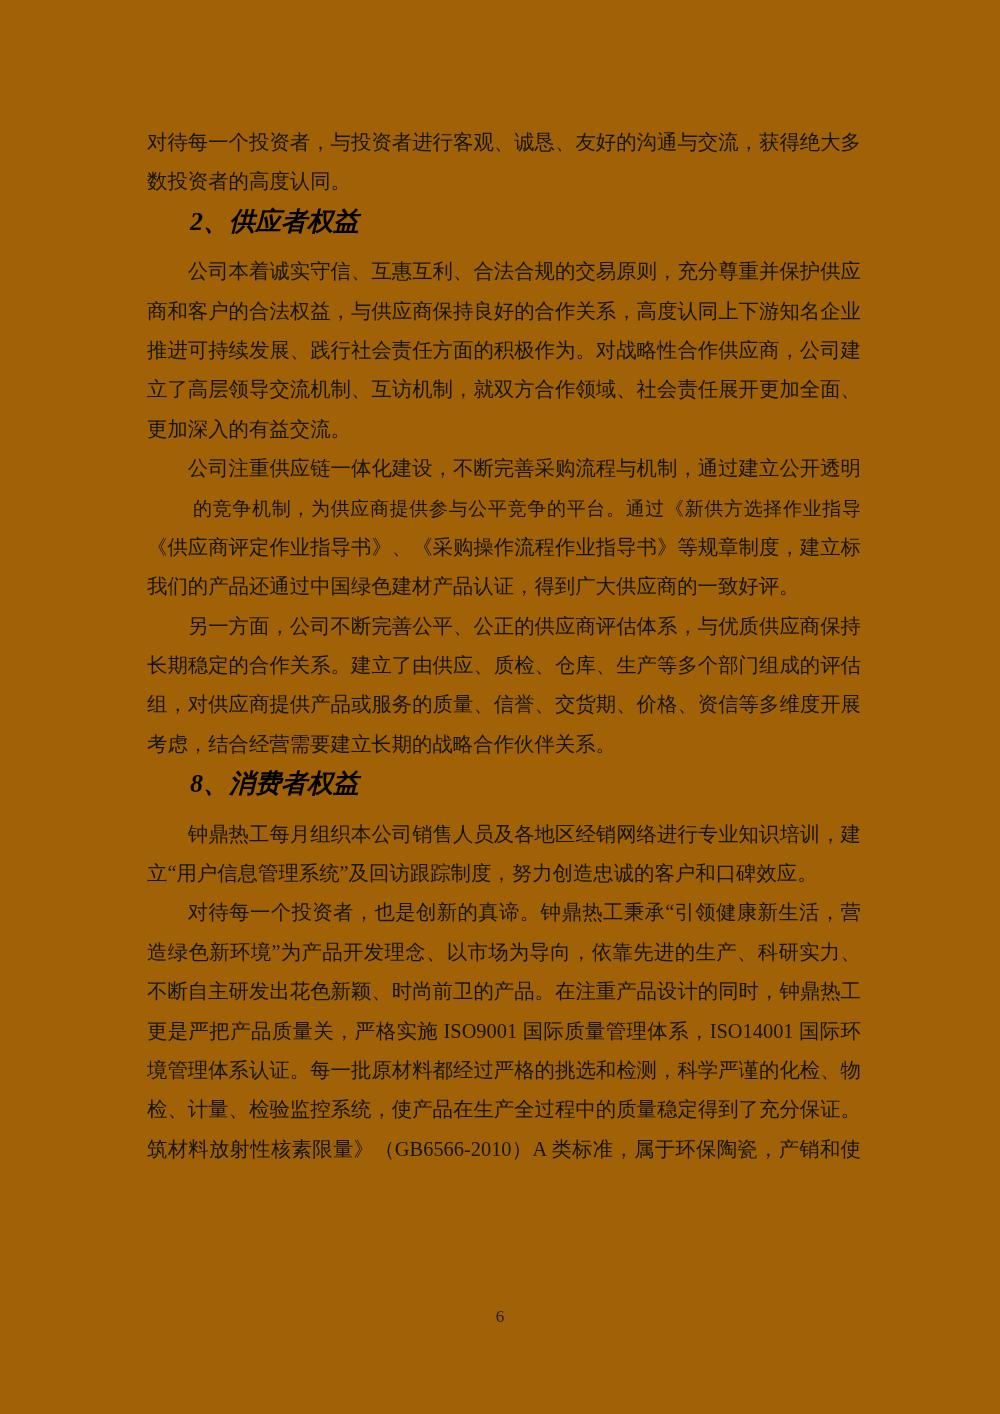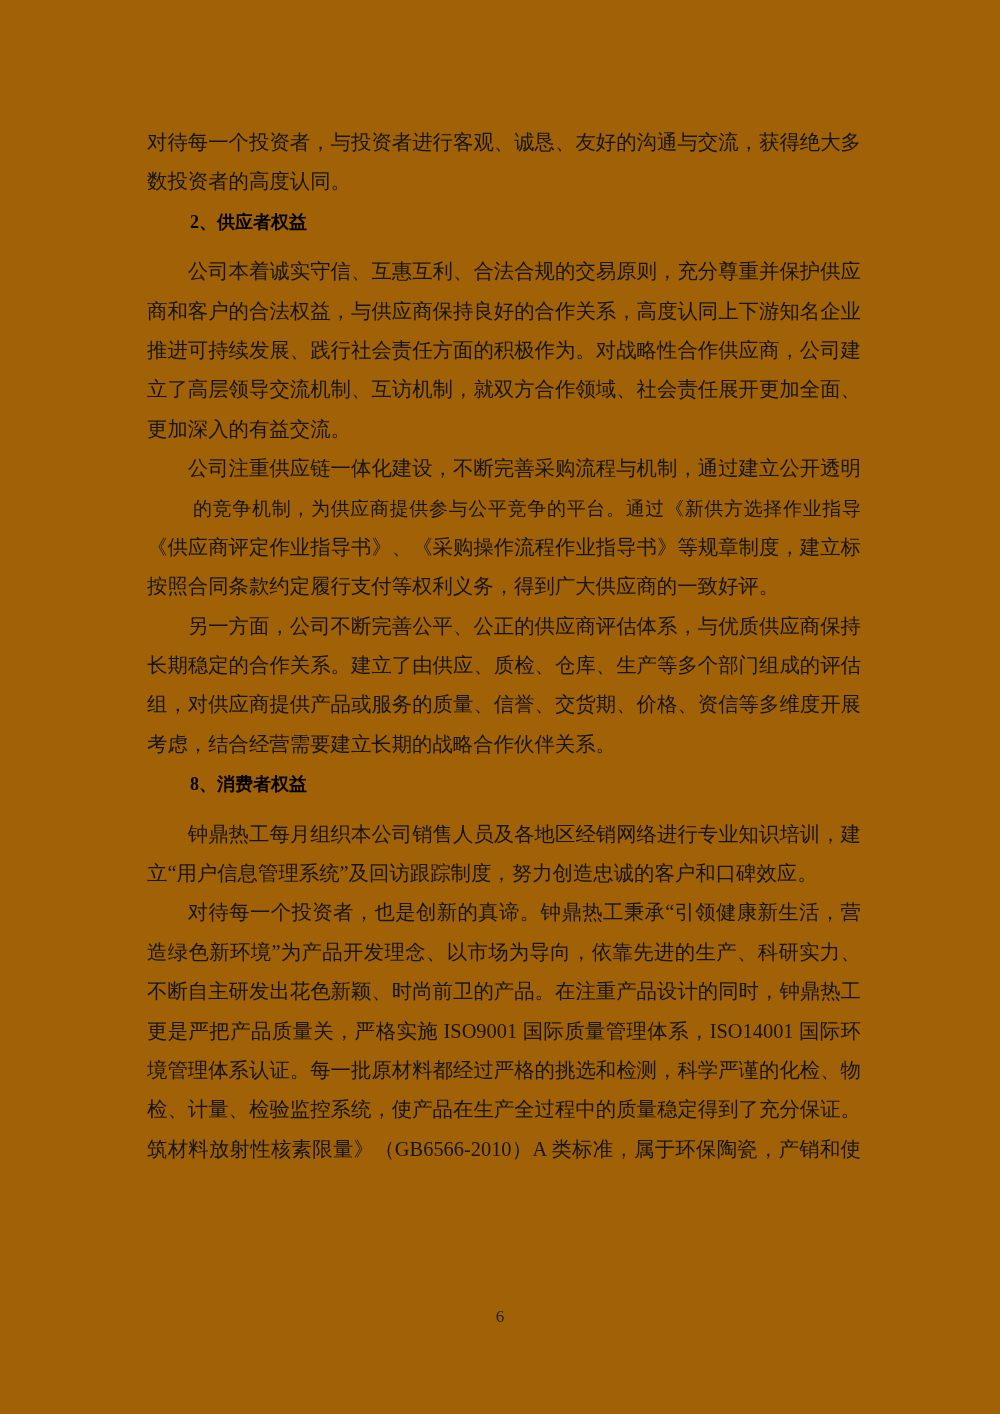--- a/index.html
+++ b/index.html
@@ -36,27 +36,28 @@
     overflow: hidden;
   }
   .line.indent {
     text-indent: 2em;
   }
   .line.tight {
     font-size: 19px;
     margin-left: 46px;
   }
   .heading {
-    font-size: 18px;
+    font-size: 26px;
     font-weight: bold;
     line-height: 40.4px;
     height: 40.4px;
     margin: 0 0 10px 0;
     padding-left: 43px;
     color: #000000;
+    font-style: italic;
   }
   .footer {
     position: absolute;
     top: 1306px;
     left: 0;
     width: 1000px;
     text-align: center;
     font-size: 17px;
     line-height: 22px;
     color: #222222;
@@ -75,21 +76,21 @@
 
     <div class="line full indent">公司本着诚实守信、互惠互利、合法合规的交易原则，充分尊重并保护供应</div>
     <div class="line full">商和客户的合法权益，与供应商保持良好的合作关系，高度认同上下游知名企业</div>
     <div class="line full">推进可持续发展、践行社会责任方面的积极作为。对战略性合作供应商，公司建</div>
     <div class="line full">立了高层领导交流机制、互访机制，就双方合作领域、社会责任展开更加全面、</div>
     <div class="line">更加深入的有益交流。</div>
 
     <div class="line full indent">公司注重供应链一体化建设，不断完善采购流程与机制，通过建立公开透明</div>
     <div class="line full tight">的竞争机制，为供应商提供参与公平竞争的平台。通过《新供方选择作业指导书》、</div>
     <div class="line full">《供应商评定作业指导书》、《采购操作流程作业指导书》等规章制度，建立标</div>
-    <div class="line">按照合同条款约定履行支付等权利义务，得到广大供应商的一致好评。</div>
+    <div class="line">我们的产品还通过中国绿色建材产品认证，得到广大供应商的一致好评。</div>
 
     <div class="line full indent">另一方面，公司不断完善公平、公正的供应商评估体系，与优质供应商保持</div>
     <div class="line full">长期稳定的合作关系。建立了由供应、质检、仓库、生产等多个部门组成的评估</div>
     <div class="line full">组，对供应商提供产品或服务的质量、信誉、交货期、价格、资信等多维度开展</div>
     <div class="line">考虑，结合经营需要建立长期的战略合作伙伴关系。</div>
 
     <div class="heading">8、消费者权益</div>
 
     <div class="line full indent">钟鼎热工每月组织本公司销售人员及各地区经销网络进行专业知识培训，建</div>
     <div class="line">立“用户信息管理系统”及回访跟踪制度，努力创造忠诚的客户和口碑效应。</div>

